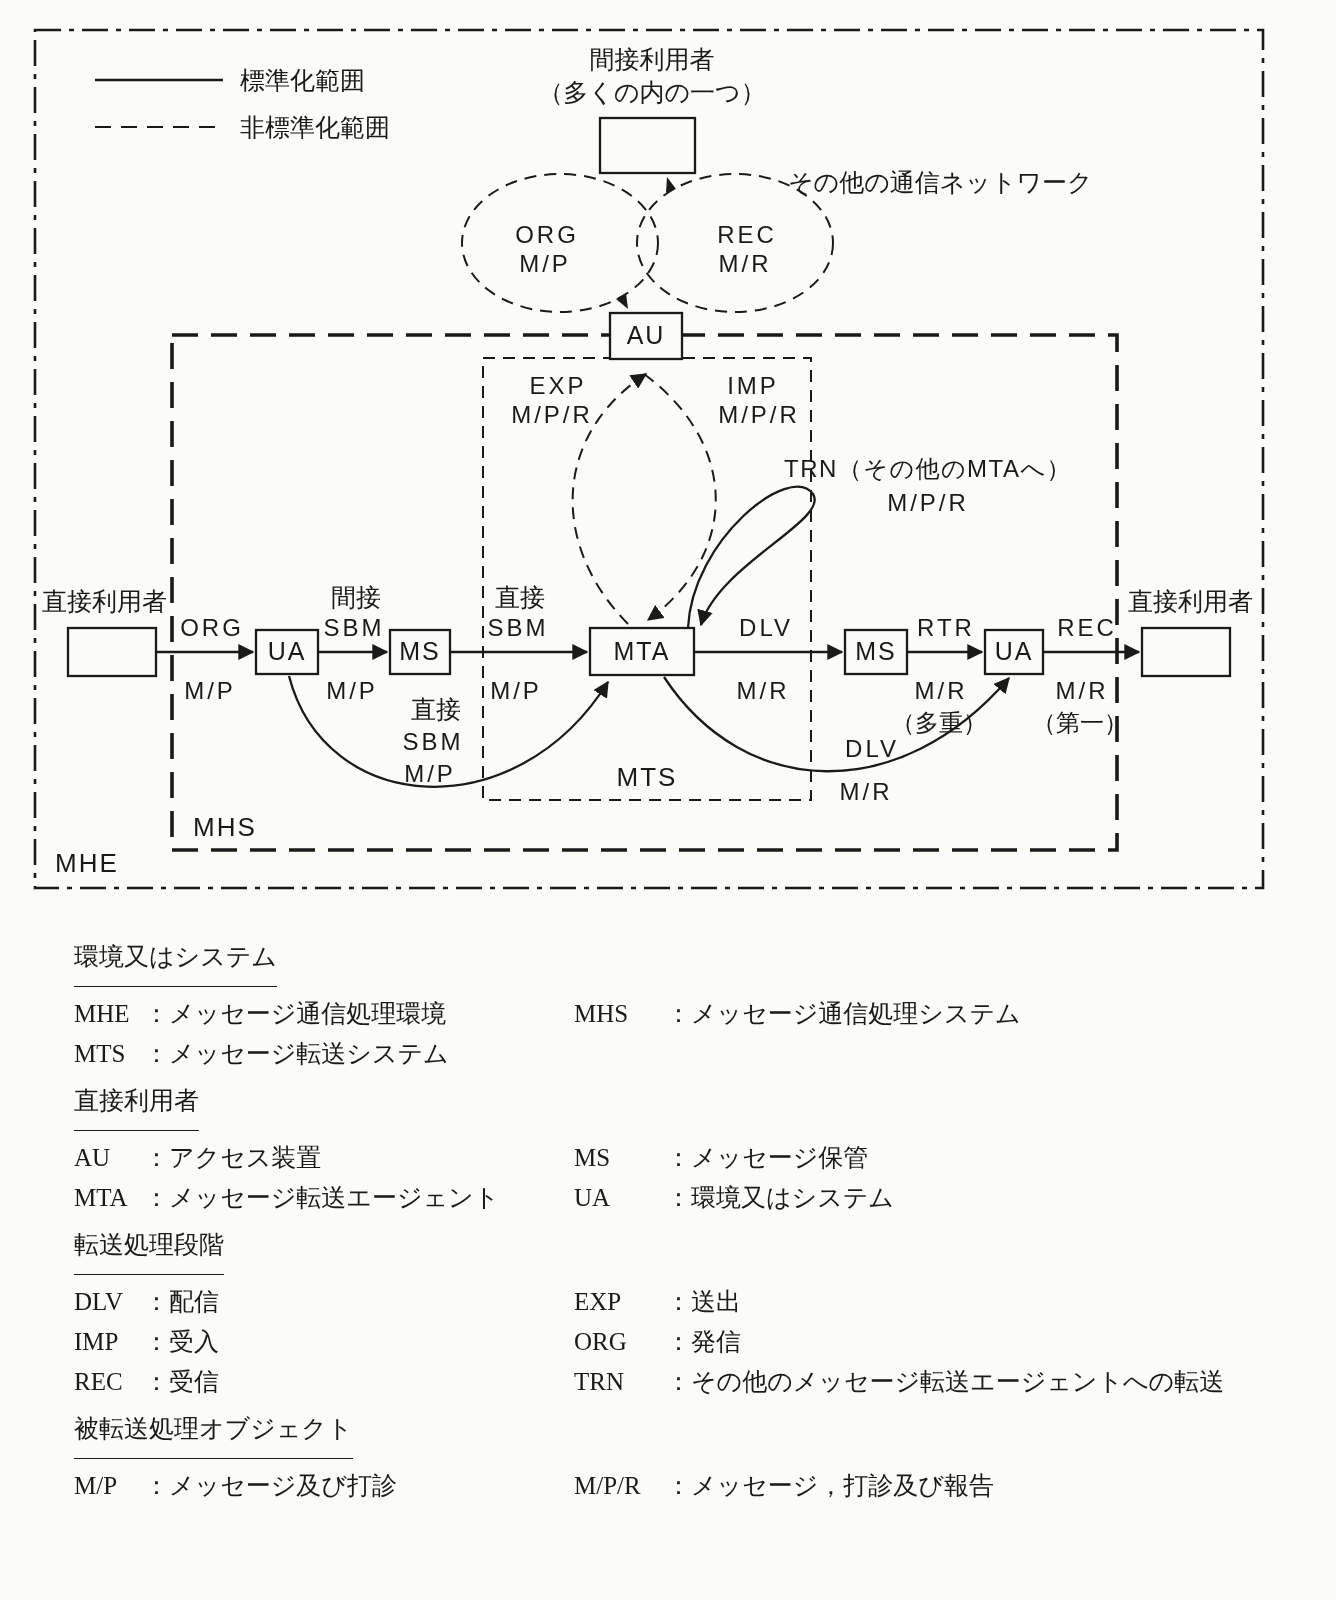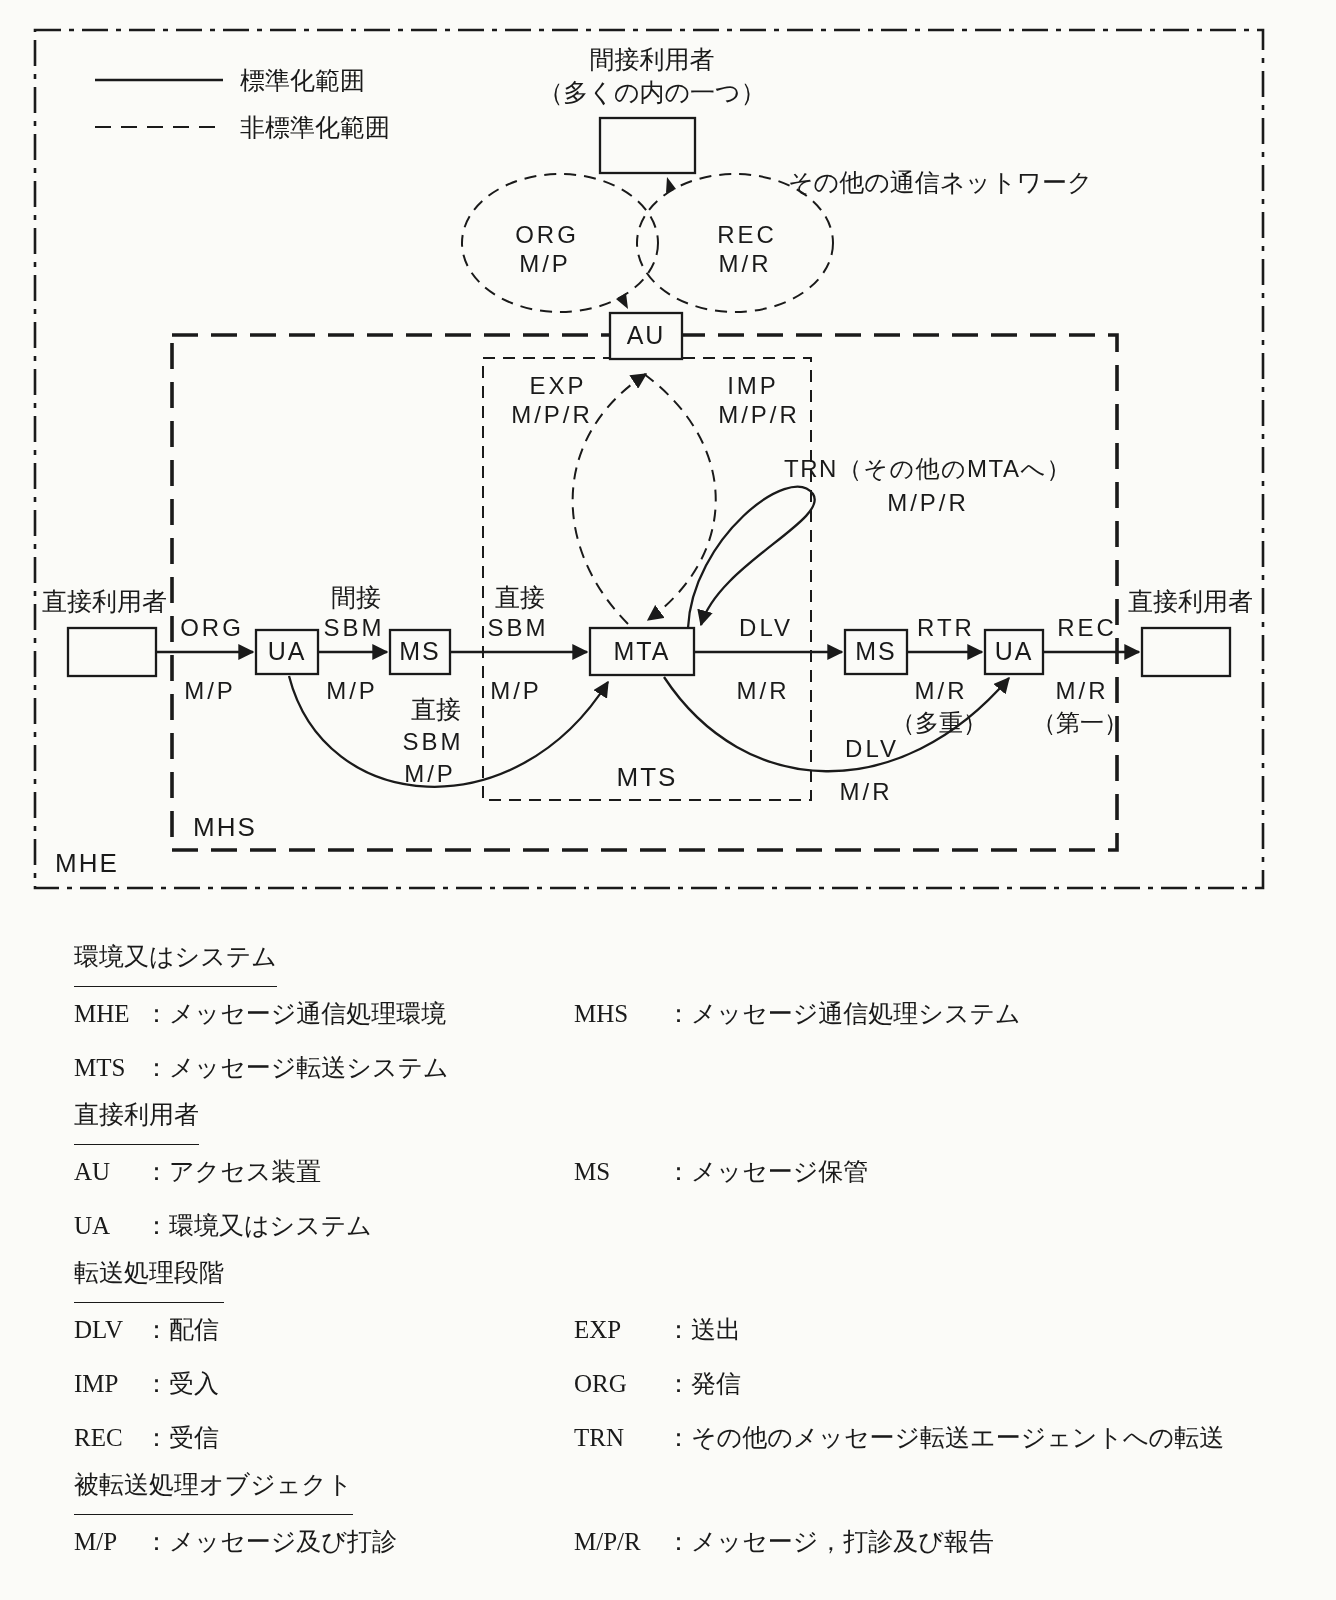--- a/index.html
+++ b/index.html
@@ -26,21 +26,21 @@
     padding: 26px 40px 0 74px;
     font-family: "Liberation Serif", serif;
     font-size: 25px;
     color: #1a1a1a;
   }
   .g-heading { margin: 14px 0 24px; }
   .g-heading span { border-bottom: 1.7px solid #1a1a1a; padding-bottom: 16px; }
   .g-grid {
     display: grid;
     grid-template-columns: 500px 1fr;
-    row-gap: 21px;
+    row-gap: 7px;
     margin-bottom: 12px;
   }
   .g-term { display: inline-block; min-width: 70px; }
   .g-entry:nth-child(even) .g-term { min-width: 92px; }
 </style>
 </head>
 <body>
 
 <div class="diagram-wrap">
 <svg width="1336" height="900" viewBox="0 0 1336 900">
@@ -162,20 +162,21 @@
     <div class="g-entry"><span class="g-term">MHS</span><span class="g-colon">：</span><span class="g-def">メッセージ通信処理システム</span></div>
     <div class="g-entry"><span class="g-term">MTS</span><span class="g-colon">：</span><span class="g-def">メッセージ転送システム</span></div>
   </div>
 
   <div class="g-heading">
     <span>直接利用者</span>
   </div>
   <div class="g-grid">
     <div class="g-entry"><span class="g-term">AU</span><span class="g-colon">：</span><span class="g-def">アクセス装置</span></div>
     <div class="g-entry"><span class="g-term">MS</span><span class="g-colon">：</span><span class="g-def">メッセージ保管</span></div>
+    <div class="g-entry"><span class="g-term">MTA</span><span class="g-colon">：</span><span class="g-def">メッセージ転送エージェント</span></div>
     <div class="g-entry"><span class="g-term">UA</span><span class="g-colon">：</span><span class="g-def">環境又はシステム</span></div>
   </div>
 
   <div class="g-heading">
     <span>転送処理段階</span>
   </div>
   <div class="g-grid">
     <div class="g-entry"><span class="g-term">DLV</span><span class="g-colon">：</span><span class="g-def">配信</span></div>
     <div class="g-entry"><span class="g-term">EXP</span><span class="g-colon">：</span><span class="g-def">送出</span></div>
     <div class="g-entry"><span class="g-term">IMP</span><span class="g-colon">：</span><span class="g-def">受入</span></div>

